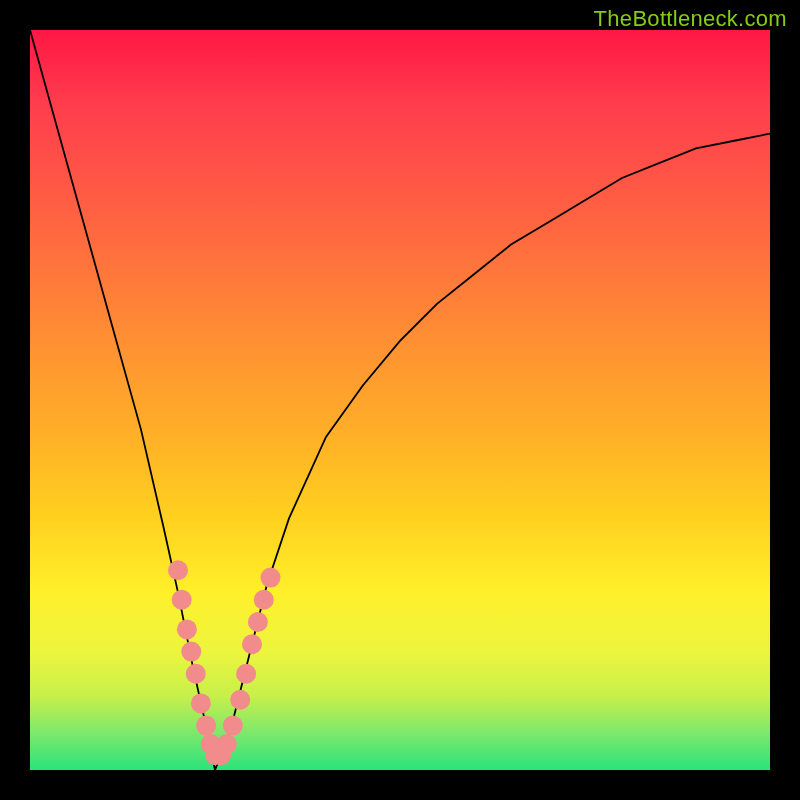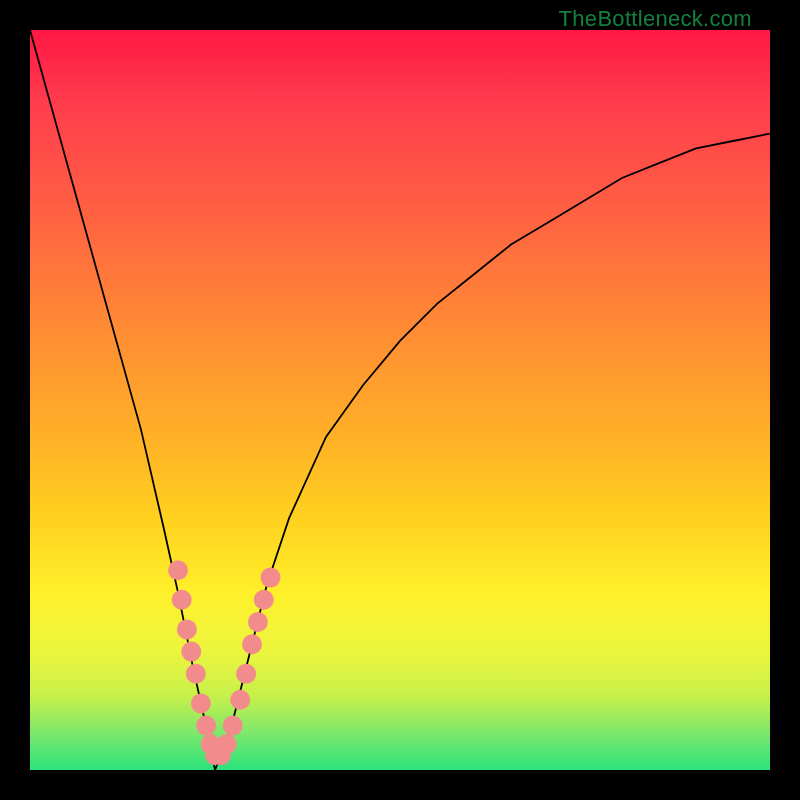--- a/index.html
+++ b/index.html
@@ -36,22 +36,22 @@
       #fff02a 76%,
       #ecf53e 84%,
       #c7f04a 90%,
       #7de86c 95%,
       #2be37c 100%
     );
   }
   .watermark {
     position: absolute;
     top: 6px;
-    right: 48px;
-    color: #15803d;
+    right: 13px;
+    color: #84cc16;
     font-size: 22px;
     font-weight: 400;
     letter-spacing: 0.3px;
     user-select: none;
   }
   svg.curve {
     position: absolute;
     left: 0;
     top: 0;
     width: 740px;

